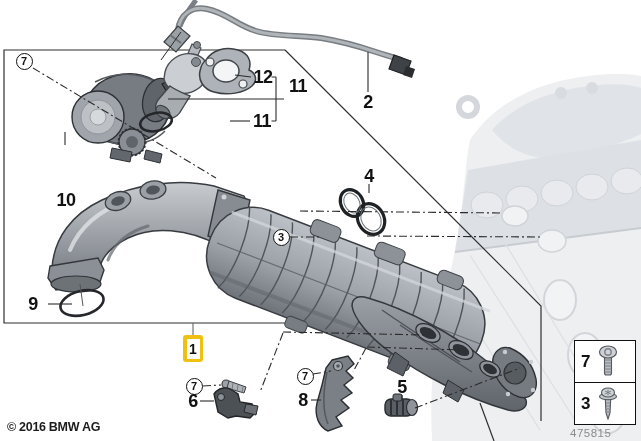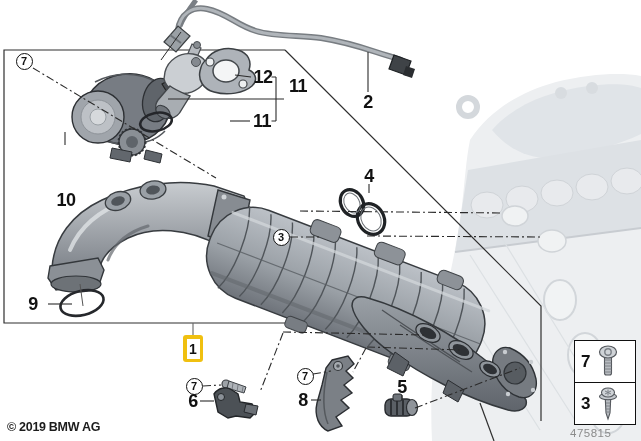--- a/index.html
+++ b/index.html
@@ -297,15 +297,15 @@
       <path d="M10.3,13 L15.7,13 L15,27 L13,33 L11,27 Z" fill="#b8bcc1" stroke="#53575c" stroke-width="1.1"></path>
       <path d="M10.8,17 h4.6 M10.9,20 h4.3 M11.1,23 h4 M11.3,26 h3.5" stroke="#787d82" stroke-width="0.9"></path>
       <ellipse cx="13" cy="10.5" rx="8.5" ry="3.2" fill="#c4c8cd" stroke="#53575c" stroke-width="1.1"></ellipse>
       <ellipse cx="13" cy="6.5" rx="6.5" ry="4.5" fill="#cfd3d7" stroke="#53575c" stroke-width="1.1"></ellipse>
       <path d="M10,5 L16,8 M16,5 L10,8 M13,3.5 L13,9.5" stroke="#7c8187" stroke-width="1"></path>
     </svg>
   </div>
 </div>
 <div class="pn">475815</div>
 
-<div class="copy">© 2019 BMW AG</div>
+<div class="copy">© 2016 BMW AG</div>
 
 </div>
 
 </body></html>

